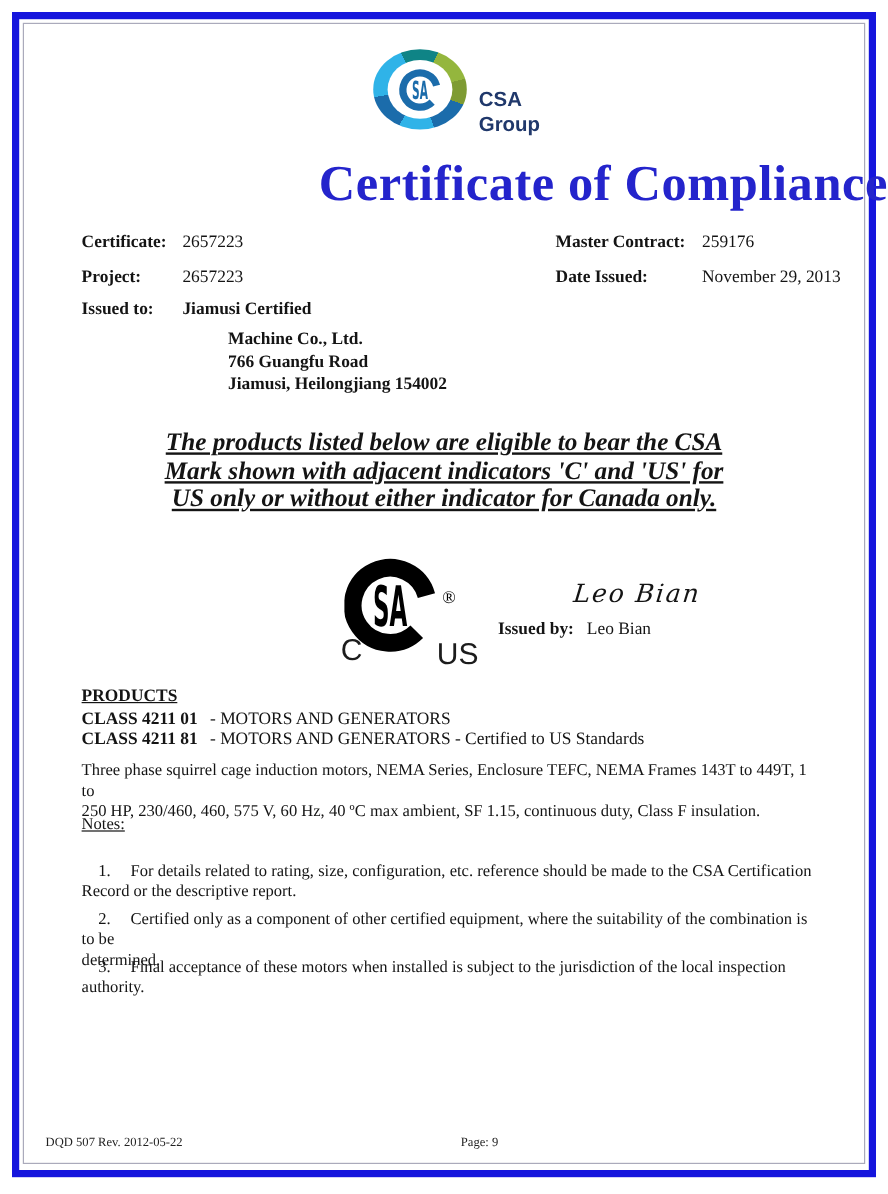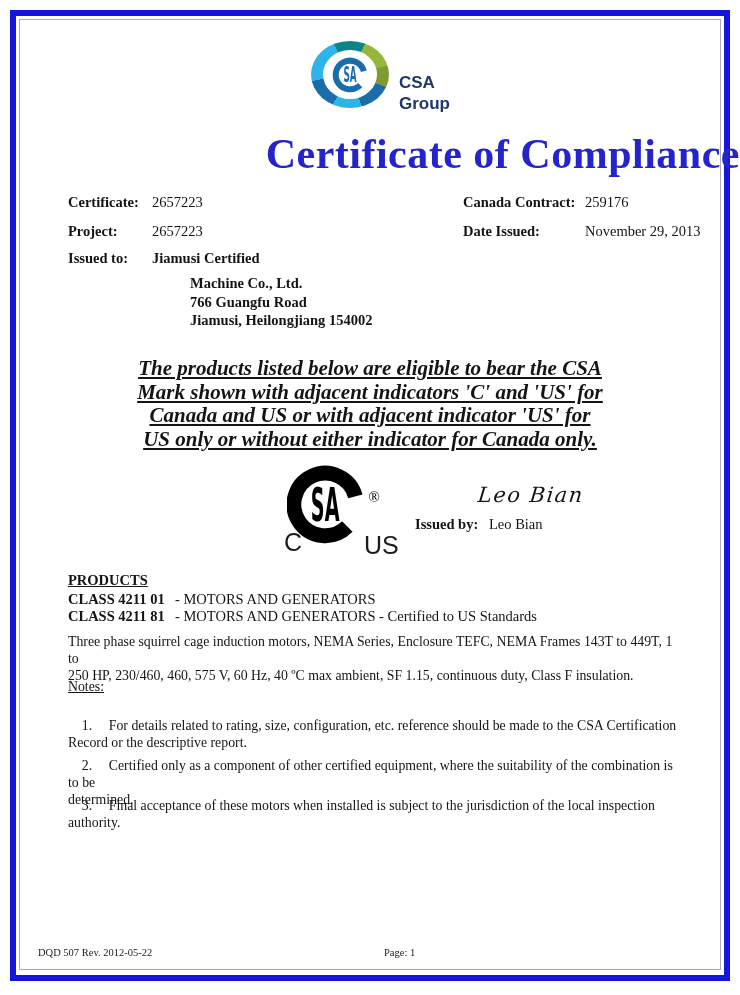--- a/index.html
+++ b/index.html
@@ -58,41 +58,40 @@
   </div>
   <div class="abs logo-text">
     <div>CSA</div>
     <div>Group</div>
   </div>
 
   <div class="abs title">Certificate of Compliance</div>
 
   <div class="abs lbl" style="left:68px;top:194px;">Certificate:</div>
   <div class="abs val" style="left:152px;top:194px;">2657223</div>
-  <div class="abs lbl" style="left:463px;top:194px;">Canada Contract:</div>
+  <div class="abs lbl" style="left:463px;top:194px;">Master Contract:</div>
   <div class="abs val" style="left:585px;top:194px;">259176</div>
 
   <div class="abs lbl" style="left:68px;top:223px;">Project:</div>
   <div class="abs val" style="left:152px;top:223px;">2657223</div>
   <div class="abs lbl" style="left:463px;top:223px;">Date Issued:</div>
   <div class="abs val" style="left:585px;top:223px;">November 29, 2013</div>
 
   <div class="abs lbl" style="left:68px;top:250px;">Issued to:</div>
   <div class="abs lbl" style="left:152px;top:250px;">Jiamusi Certified</div>
 
   <div class="abs addr">
     <div>Machine Co., Ltd.</div>
     <div>766 Guangfu Road</div>
     <div>Jiamusi, Heilongjiang 154002</div>
   </div>
 
   <div class="abs statement">
     <div>The products listed below are eligible to bear the CSA</div>
     <div>Mark shown with adjacent indicators 'C' and 'US' for</div>
-    <div>Canada and US or with adjacent indicator 'US' for</div>
     <div>US only or without either indicator for Canada only.</div>
   </div>
 
   <svg class="abs mark-svg" viewBox="0 0 100 84">
     <path d="M 56.9 60.9 A 29.5 29.5 0 1 1 64.5 32.4" fill="none" stroke="#000" stroke-width="14"></path>
     <text x="36" y="56" text-anchor="middle" font-family="DejaVu Sans, sans-serif" font-weight="bold" font-size="44" fill="#000" textLength="27" lengthAdjust="spacingAndGlyphs">SA</text>
     <text x="77" y="38" font-size="14" fill="#000">®</text>
   </svg>
   <div class="abs mark-ind" style="left:284px;top:528px;">C</div>
   <div class="abs mark-ind" style="left:364px;top:531px;">US</div>
@@ -120,15 +119,15 @@
   <div class="abs body-txt" style="left:68px;top:740px;width:610px;">
     <span class="note-num">2.</span><span>Certified only as a component of other certified equipment, where the suitability of the combination is to be
 determined.</span>
   </div>
   <div class="abs body-txt" style="left:68px;top:780px;width:610px;">
     <span class="note-num">3.</span><span>Final acceptance of these motors when installed is subject to the jurisdiction of the local inspection
 authority.</span>
   </div>
 
   <div class="abs footer-txt" style="left:38px;top:947px;">DQD 507 Rev. 2012-05-22</div>
-  <div class="abs footer-txt" style="left:384px;top:947px;">Page: 1</div>
+  <div class="abs footer-txt" style="left:384px;top:947px;">Page: 9</div>
 
 </div>
 
 </body></html>

